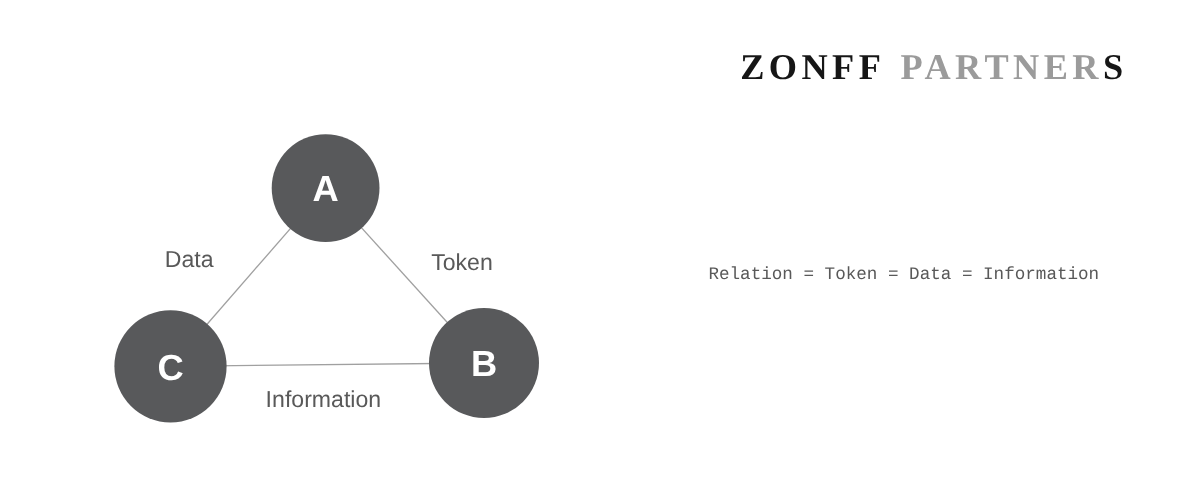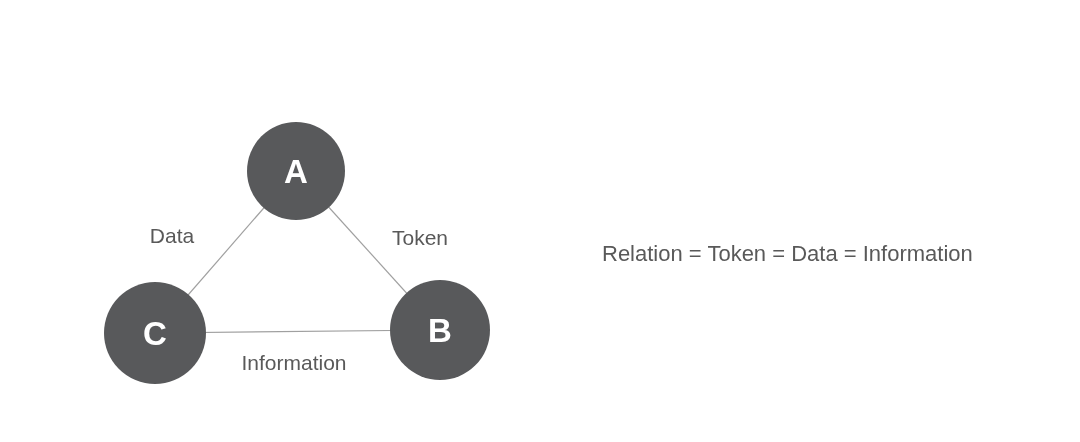--- a/index.html
+++ b/index.html
@@ -48,32 +48,36 @@
   }
   .edge-label {
     fill: #595959;
     font-family: "Liberation Sans", sans-serif;
     font-size: 21px;
     text-anchor: middle;
   }
   
   .caption {
     position: absolute;
-    left: 602px;
+    left: 644px;
     top: 241px;
-    font-size: 22px;
+    font-size: 16px;
     color: #595959;
     white-space: nowrap;
+    font-family: Liberation Mono, monospace;
   }
 </style>
 </head>
 <body>
 
 <div class="canvas">
 
+  <div class="logo">
+    <span class="lg-dark lg-first">ZONFF</span><span class="lg-gray">PARTNER</span><span class="lg-dark">S</span>
+  </div>
 
   <svg class="diagram-svg" viewBox="0 0 540 442">
 
     <line class="edge-line" x1="296" y1="171" x2="155" y2="333" stroke="#a0a0a0"></line>
     <line class="edge-line" x1="296" y1="171" x2="440" y2="330" stroke="#a0a0a0"></line>
     <line class="edge-line" x1="155" y1="333" x2="440" y2="330" stroke="#a0a0a0"></line>
 
     <circle cx="296" cy="171" r="49" fill="#58595b"></circle>
     <circle cx="440" cy="330" r="50" fill="#58595b"></circle>
     <circle cx="155" cy="333" r="51" fill="#58595b"></circle>

